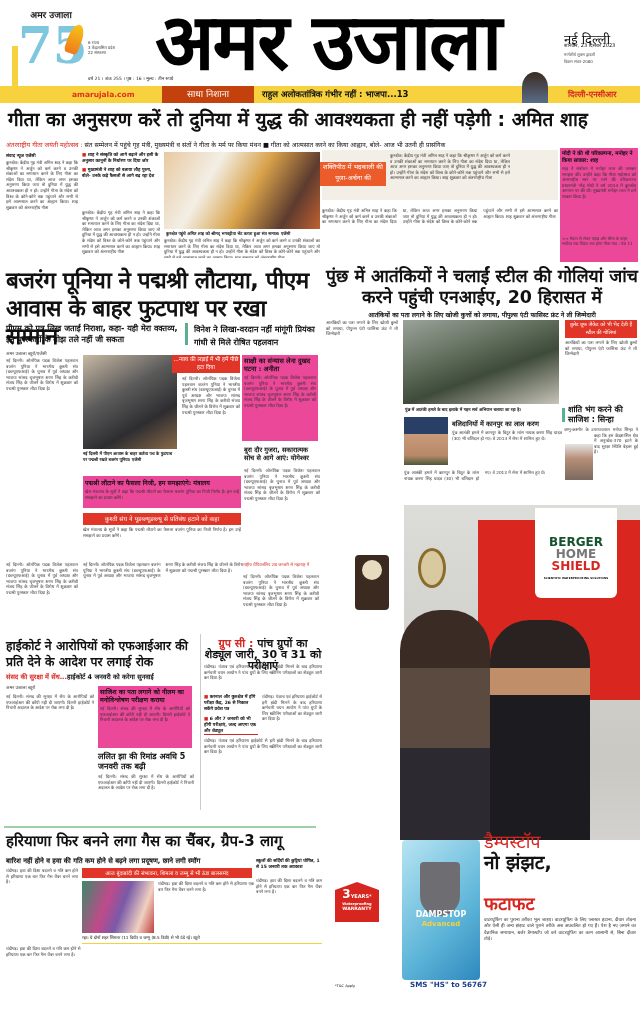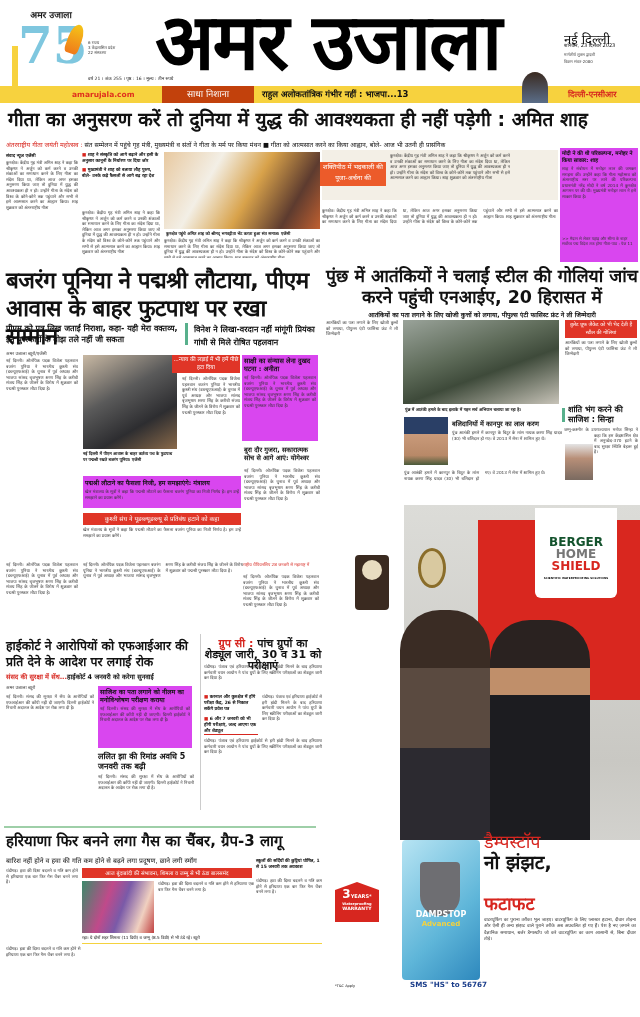--- a/index.html
+++ b/index.html
@@ -11,21 +11,21 @@
 .logo75 .brand{font-size:9px;font-weight:bold;color:#1c1c1c;text-align:center}
 .logo75 .num{font-family:"DejaVu Serif",serif;font-size:50px;color:#7fc7df;font-weight:bold;line-height:50px}
 .flame{width:14px;height:30px;background:linear-gradient(#f5c518,#f07a1a);border-radius:50% 50% 20% 20%;position:absolute;left:50px;top:16px;transform:rotate(20deg)}
 .yellowbar{left:12px;top:46px;width:6px;height:44px;background:#f7d23e}
 .navbar{left:0;top:86px;width:640px;height:17px;background:#f7d23e}
 .nav-link{font-size:7.5px;color:#e0301e;font-weight:bold}
 .nav-green{background:#c2410c;color:#fff;font-size:9px;text-align:center;line-height:17px}
 .red{color:#d7261f}
 .photo{background:linear-gradient(135deg,#c8a070,#7a5b3c 60%,#3e3430)}
 .redbox{background:#e03527;color:#fff;font-weight:normal;text-align:center}
-.greenbg{background:#d946ef}
+.greenbg{background:#ec4899}
 .divider-h{height:2px;background:#9ecfa8}
 .bullet-red:before{content:"■ ";color:#d7261f}
 </style>
 </head>
 <body>
 
 <div class="abs yellowbar"></div>
 <div class="abs logo75">
   <div class="brand">अमर उजाला</div>
   <div class="num">75</div>
@@ -182,21 +182,21 @@
 <div class="abs txt" style="left:204px;top:664px;width:118px;height:26px;overflow:hidden">चंडीगढ़। पंजाब एवं हरियाणा हाईकोर्ट से हरी झंडी मिलने के बाद हरियाणा कर्मचारी चयन आयोग ने पांच ग्रुपों के लिए स्क्रीनिंग परीक्षाओं का शेड्यूल जारी कर दिया है।</div>
 <div class="abs" style="left:204px;top:694px;width:54px;font-size:4.5px;font-weight:bold;line-height:6px">
   <div class="bullet-red">करनाल और कुरुक्षेत्र में होंगे परीक्षा केंद्र, 26 से निकाल सकेंगे प्रवेश पत्र</div>
   <div class="bullet-red" style="margin-top:4px;border-bottom:1px solid #d7261f">6 और 7 जनवरी को भी होंगी परीक्षाएं, जल्द आएगा एक और शेड्यूल</div>
 </div>
 <div class="abs txt" style="left:262px;top:694px;width:60px;height:40px;overflow:hidden">चंडीगढ़। पंजाब एवं हरियाणा हाईकोर्ट से हरी झंडी मिलने के बाद हरियाणा कर्मचारी चयन आयोग ने पांच ग्रुपों के लिए स्क्रीनिंग परीक्षाओं का शेड्यूल जारी कर दिया है।</div>
 <div class="abs txt" style="left:204px;top:738px;width:118px;height:70px;overflow:hidden">चंडीगढ़। पंजाब एवं हरियाणा हाईकोर्ट से हरी झंडी मिलने के बाद हरियाणा कर्मचारी चयन आयोग ने पांच ग्रुपों के लिए स्क्रीनिंग परीक्षाओं का शेड्यूल जारी कर दिया है।</div>
 
 <div class="abs divider-h" style="left:4px;top:826px;width:312px"></div>
 <div class="abs" style="left:6px;top:832px;width:320px;font-size:15px;font-weight:bold;line-height:18px;white-space:nowrap">हरियाणा फिर बनने लगा गैस का चैंबर, ग्रैप-3 लागू</div>
-<div class="abs" style="left:6px;top:856px;width:266px;font-size:6.8px;font-weight:normal;white-space:nowrap">बारिश नहीं होने व हवा की गति कम होने से बढ़ने लगा प्रदूषण, छाने लगी स्मॉग</div>
+<div class="abs" style="left:6px;top:856px;width:266px;font-size:6.8px;font-weight:bold;white-space:nowrap">बारिश नहीं होने व हवा की गति कम होने से बढ़ने लगा प्रदूषण, छाने लगी स्मॉग</div>
 <div class="abs txt" style="left:6px;top:868px;width:72px;height:64px;overflow:hidden">चंडीगढ़। हवा की दिशा बदलने व गति कम होने से हरियाणा एक बार फिर गैस चैंबर बनने लगा है।</div>
 <div class="abs redbox" style="left:82px;top:868px;width:170px;height:10px;font-size:5.3px;line-height:10px">आज बूंदाबांदी की संभावना, शिमला व जम्मू से भी ठंडा बालसमंद</div>
 <div class="abs photo" style="left:82px;top:881px;width:72px;height:52px;background:linear-gradient(110deg,#3b8a6a,#c04a8a 35%,#7a5aa8 55%,#f0d0c0 80%,#c04040)"></div>
 <div class="abs txt" style="left:158px;top:881px;width:96px;height:52px;overflow:hidden">चंडीगढ़। हवा की दिशा बदलने व गति कम होने से हरियाणा एक बार फिर गैस चैंबर बनने लगा है।</div>
 <div class="abs" style="left:256px;top:858px;width:66px;font-size:4.5px;font-weight:bold;line-height:6px">स्कूलों की सर्दियों की छुट्टियां घोषित, 1 से 15 जनवरी तक अवकाश</div>
 <div class="abs txt" style="left:256px;top:878px;width:66px;height:56px;overflow:hidden">चंडीगढ़। हवा की दिशा बदलने व गति कम होने से हरियाणा एक बार फिर गैस चैंबर बनने लगा है।</div>
 <div class="abs" style="left:82px;top:935px;width:170px;font-size:4.2px">रहा। ये दोनों शहर शिमला (11 डिग्री) व जम्मू (8.5 डिग्री) से भी ठंडे रहे। ब्यूरो</div>
 <div class="abs" style="left:82px;top:943px;width:240px;height:1px;background:#f4d23e"></div>
 <div class="abs txt" style="left:6px;top:946px;width:316px;height:60px;overflow:hidden;column-count:4;column-gap:6px">चंडीगढ़। हवा की दिशा बदलने व गति कम होने से हरियाणा एक बार फिर गैस चैंबर बनने लगा है।</div>
 

